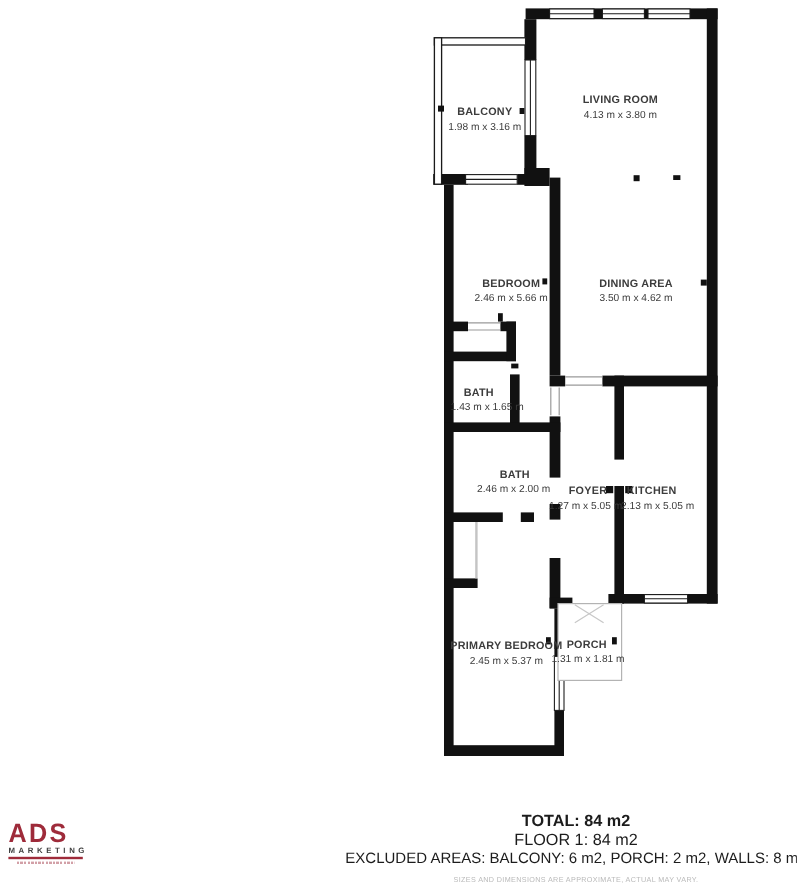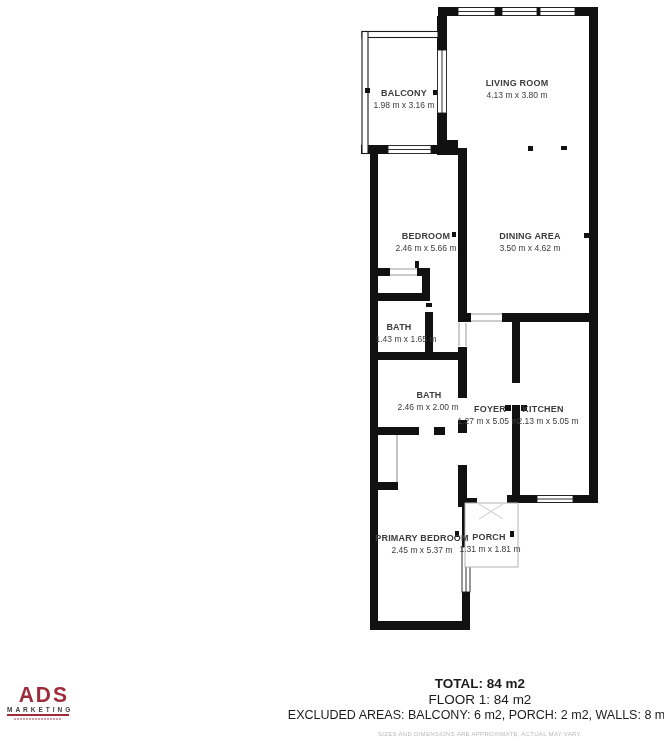--- a/index.html
+++ b/index.html
@@ -18,21 +18,21 @@
     position:absolute;left:280px;top:676px;width:400px;
     text-align:center;color:#1c1c1c;line-height:1.12;
   }
   .summary .total{font-size:13.5px;font-weight:bold;}
   .summary .floor{font-size:13.5px;font-weight:400;margin-top:1px;}
   .summary .excluded{font-size:12.5px;font-weight:400;margin-top:1px;white-space:nowrap;}
   .summary .disclaimer{
     font-size:6px;color:#b9b9b9;margin-top:9px;letter-spacing:.3px;
   }
   .logo{
-    position:absolute;left:7px;top:684px;width:62px;text-align:right;
+    position:absolute;left:7px;top:684px;width:62px;text-align:left;
   }
   .logo .mark{
     color:#9e2b3a;font-size:21px;font-weight:bold;letter-spacing:2px;
     line-height:1;transform:scaleY(1.05);
   }
   .logo .word{
     color:#3f3f3f;font-size:6.5px;letter-spacing:3px;margin-top:1px;font-weight:600;
   }
   .logo .rule{height:1.5px;background:#9e2b3a;margin-top:1px;}
   .logo .micro{

